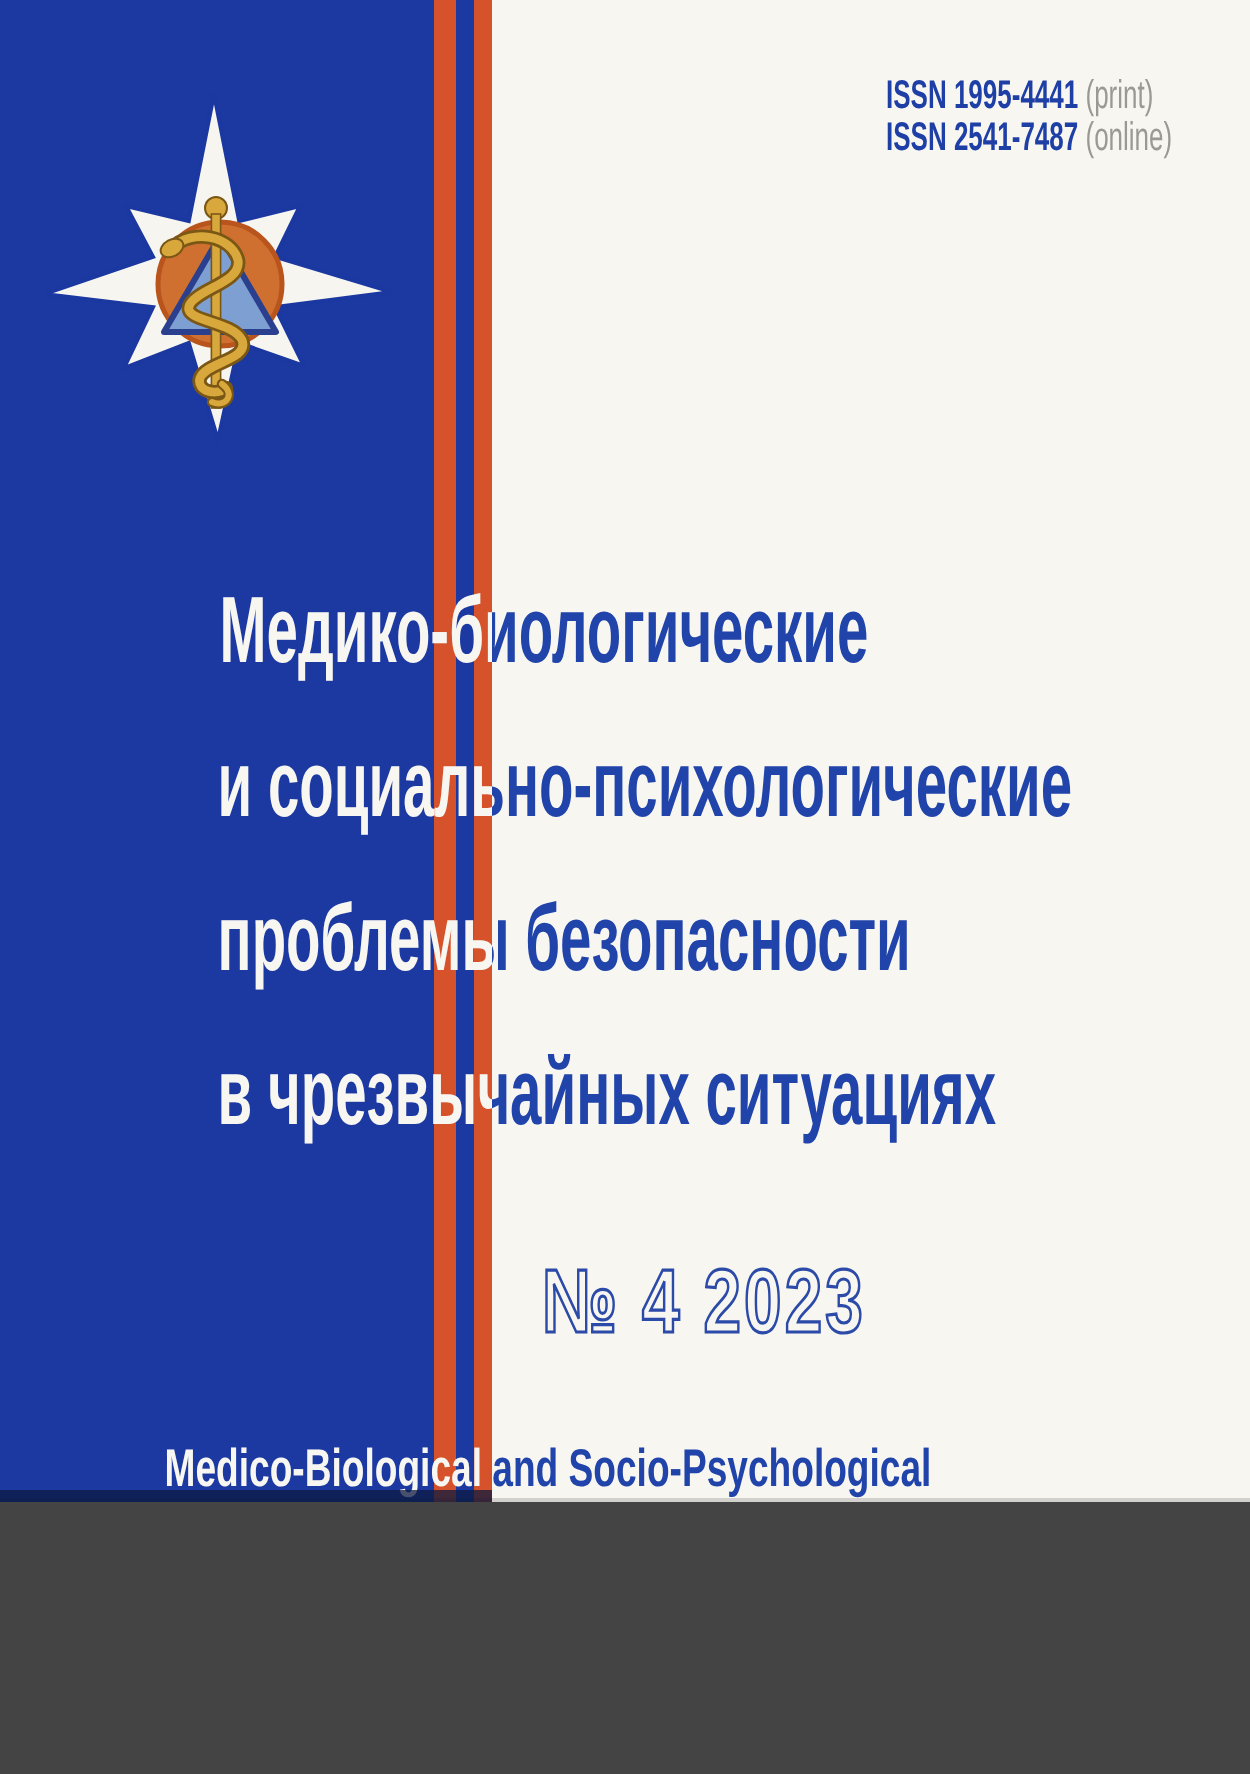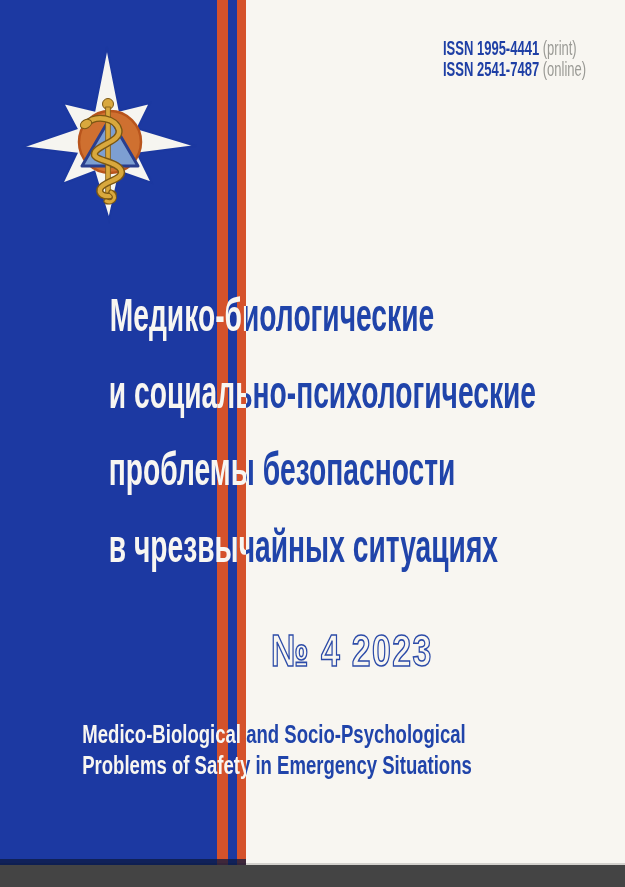--- a/index.html
+++ b/index.html
@@ -1,17 +1,17 @@
 <!DOCTYPE html>
 <html><head>
 <meta charset="utf-8">
 <style>
   html,body{margin:0;padding:0;background:#444;}
   .page{
-    position:relative;width:625px;height:865px;overflow:hidden;
+    position:relative;width:625px;height:751px;overflow:hidden;
     background:#f8f6f1;
     font-family:"Liberation Sans", sans-serif;
   }
   
   .blue-panel{position:absolute;left:0;top:0;width:217px;height:100%;background:#1c39a2;}
   .stripe{position:absolute;top:0;height:100%;}
   .stripe-o1{left:217px;width:11px;background:#d5522b;}
   .stripe-b {left:228px;width:9px; background:#1c39a2;}
   .stripe-o2{left:237px;width:9px; background:#d5522b;}
 

